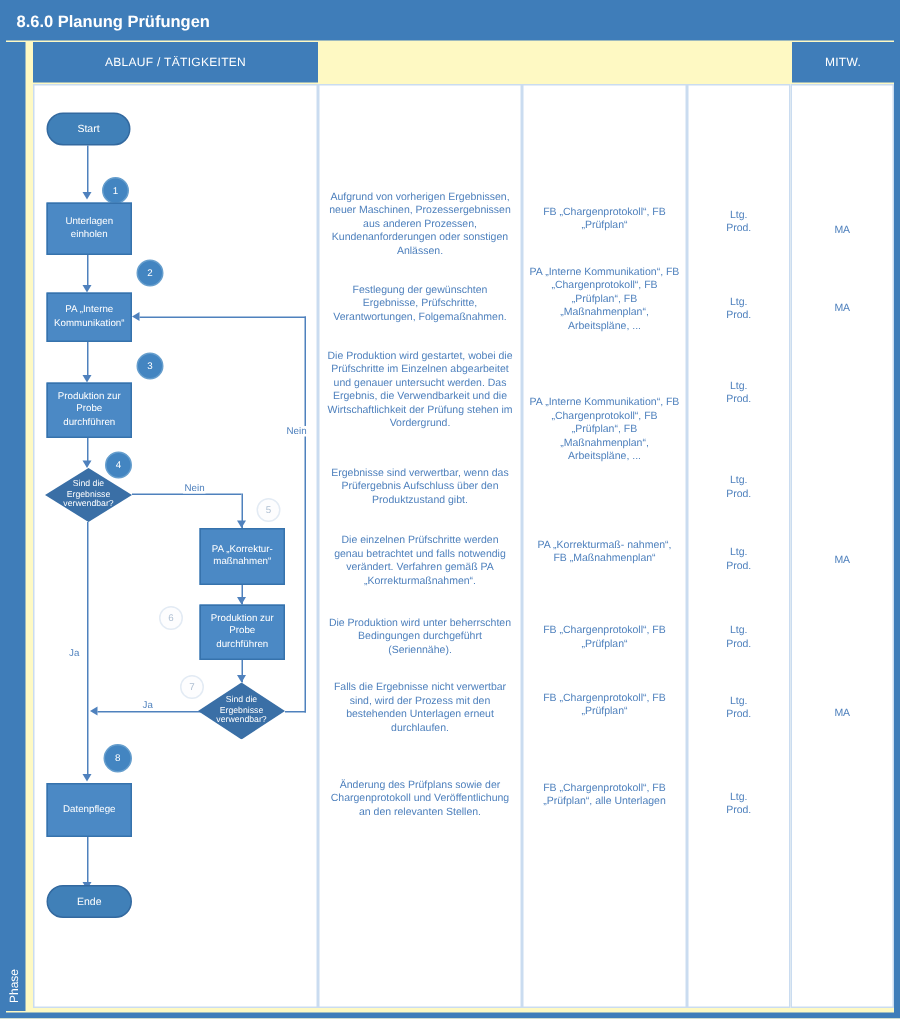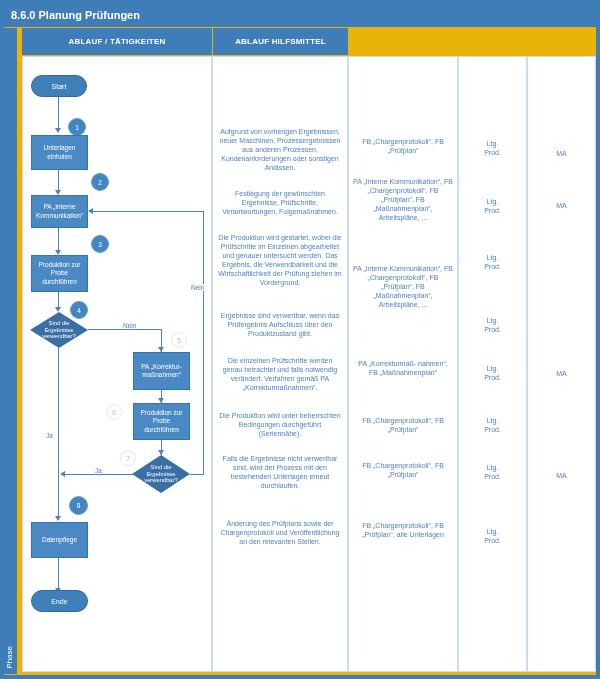--- a/index.html
+++ b/index.html
@@ -1,29 +1,29 @@
 <!DOCTYPE html>
 <html><head>
 <meta charset="utf-8">
 <style>
   html,body { margin:0; padding:0; }
   body { font-family:"Liberation Sans", sans-serif; background:#ffffff; }
   .page {
     position:relative; width:600px; height:679px; box-sizing:border-box;
-    background:#eab308; border:4px solid #3f7db9; overflow:hidden;
+    background:#fef9c3; border:4px solid #3f7db9; overflow:hidden;
   }
   
   .title-bar {
     position:absolute; left:0; top:0; width:592px; height:23px;
     background:#3f7db9; color:#fff; font-size:11px; font-weight:bold;
     line-height:23px; padding-left:7px; box-sizing:border-box;
   }
   .hdr-cell {
     position:absolute; top:24px; height:27px; background:#3f7db9;
-    color:#fff; font-size:8px; font-weight:bold; letter-spacing:.2px;
+    color:#fff; font-size:8px; font-weight:normal; letter-spacing:.2px;
     display:flex; align-items:center; justify-content:center; text-align:center;
   }
   .phase-band { position:absolute; left:0; top:24px; width:13px; height:646px; background:#3f7db9; }
   .phase-label {
     position:absolute; bottom:5px; left:1px; color:#fff; font-size:8px;
     writing-mode:vertical-rl; transform:rotate(180deg);
   }
   
   .col { position:absolute; top:52px; height:616px; border:1px solid #cadcf0; box-sizing:border-box; background:#fff; }
   .cell-text {
@@ -59,21 +59,21 @@
   .flow-label { position:absolute; font-size:6.5px; color:#4f81bd; background:#fff; padding:0 1px; }
 </style>
 </head>
 <body>
 
 <div class="page">
 
   <div class="title-bar">8.6.0 Planung Prüfungen</div>
 
   <div class="hdr-cell" style="left:18px; width:190px;">ABLAUF / TÄTIGKEITEN</div>
-  <div class="hdr-cell" style="left:209px; width:135px;">ABLAUF HILFSMITTEL</div>
+  <div class="hdr-cell" style="left:524px; width:68px;">MITW.</div>
 
   <div class="phase-band">
     <div class="phase-label">Phase</div>
   </div>
 
   <div class="col" style="left:18px; width:190px;"></div>
 
   <div class="col" style="left:208px; width:136px;">
     <div class="cell-text" style="top:70px">Aufgrund von vorherigen Ergebnissen, neuer Maschinen, Prozessergebnissen aus anderen Prozessen, Kundenanforderungen oder sonstigen Anlässen.</div>
     <div class="cell-text" style="top:132px">Festlegung der gewünschten Ergebnisse, Prüfschritte, Verantwortungen, Folgemaßnahmen.</div>

